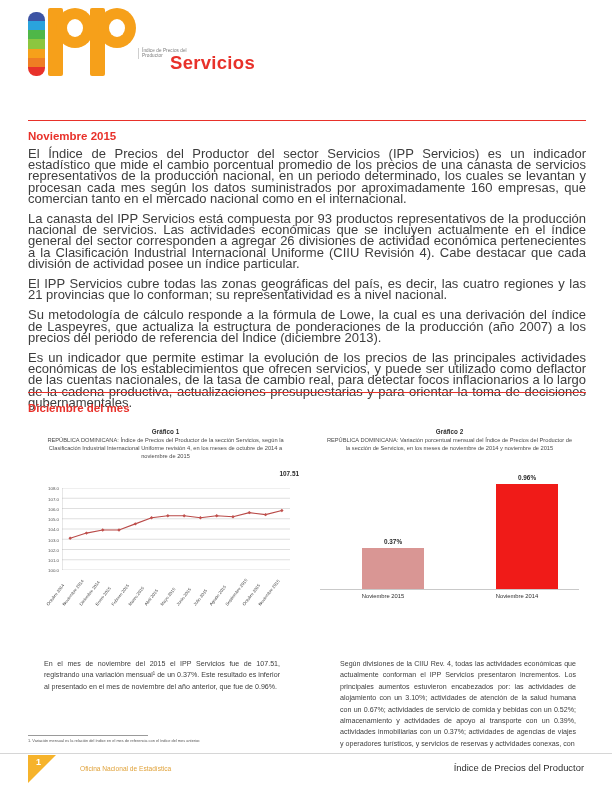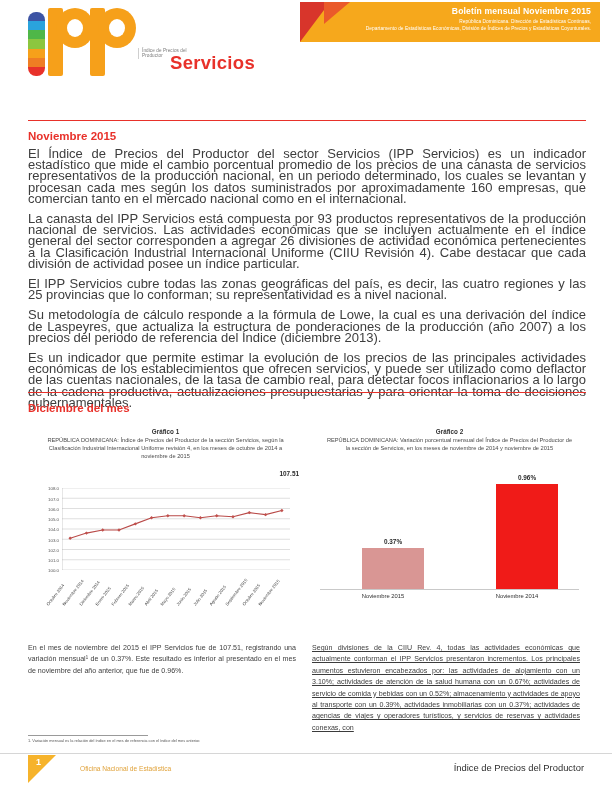--- a/index.html
+++ b/index.html
@@ -278,23 +278,23 @@
     color: #2f2f2f;
   }
 
   
   .bottom-col {
     position: absolute;
     top: 643px;
     width: 268px;
   }
   #bottom-left { left: 28px; }
-  #bottom-right { left: 312px; text-decoration: underline; }
+  #bottom-right { left: 324px; }
   .bottom-col p {
-    margin: 0;
+    margin: 16px;
     font-size: 7.1px;
     line-height: 11.4px;
     text-align: justify;
     color: #3d3d3d;
   }
 
   #footnote-rule {
     position: absolute;
     left: 28px; top: 735px;
     width: 120px;
@@ -366,36 +366,29 @@
     </div>
     <div class="logo-p" id="logo-p2">
       <div class="stem" style="background: rgb(246, 160, 26);"></div>
       <div class="bowl" style="background: rgb(246, 160, 26);"></div>
     </div>
     <div id="logo-tagline">Índice de Precios del Productor</div>
   </div>
 
   <div id="servicios-title">Servicios</div>
 
-  <div id="banner">
-    <div class="corner-a"></div>
-    <div class="corner-b"></div>
-    <div id="banner-title">Boletín mensual Noviembre 2015</div>
-    <div id="banner-sub1">República Dominicana. Dirección de Estadísticas Continuas,</div>
-    <div id="banner-sub2">Departamento de Estadísticas Económicas, División de Índices de Precios y Estadísticas Coyunturales.</div>
-  </div>
 </div>
 
 <div class="section-rule" id="rule-1"></div>
 <div class="section-heading" id="heading-noviembre">Noviembre 2015</div>
 
 <div id="intro-body">
   <p>El Índice de Precios del Productor del sector Servicios (IPP Servicios) es un indicador estadístico que mide el cambio porcentual promedio de los precios de una canasta de servicios representativos de la producción nacional, en un periodo determinado, los cuales se levantan y procesan cada mes según los datos suministrados por aproximadamente 160 empresas, que comercian tanto en el mercado nacional como en el internacional.</p>
   <p>La canasta del IPP Servicios está compuesta por 93 productos representativos de la producción nacional de servicios. Las actividades económicas que se incluyen actualmente en el índice general del sector corresponden a agregar 26 divisiones de actividad económica pertenecientes a la Clasificación Industrial Internacional Uniforme (CIIU Revisión 4). Cabe destacar que cada división de actividad posee un índice particular.</p>
-  <p>El IPP Servicios cubre todas las zonas geográficas del país, es decir, las cuatro regiones y las 25 provincias que lo conforman; su representatividad es a nivel nacional.</p>
+  <p>El IPP Servicios cubre todas las zonas geográficas del país, es decir, las cuatro regiones y las 21 provincias que lo conforman; su representatividad es a nivel nacional.</p>
   <p>Su metodología de cálculo responde a la fórmula de Lowe, la cual es una derivación del índice de Laspeyres, que actualiza la estructura de ponderaciones de la producción (año 2007) a los precios del periodo de referencia del Índice (diciembre 2013).</p>
   <p>Es un indicador que permite estimar la evolución de los precios de las principales actividades económicas de los establecimientos que ofrecen servicios, y puede ser utilizado como deflactor de las cuentas nacionales, de la tasa de cambio real, para detectar focos inflacionarios a lo largo de la cadena productiva, actualizaciones presupuestarias y para orientar la toma de decisiones gubernamentales.</p>
 </div>
 
 <div class="section-rule" id="rule-2"></div>
 <div class="section-heading" id="heading-resultados">Diciembre del mes</div>
 
 <div class="chart-panel" id="chart1-panel">
   <div class="chart-number">Gráfico 1</div>
   <div class="chart-caption">REPÚBLICA DOMINICANA: Índice de Precios del Productor de la sección Servicios, según la Clasificación Industrial Internacional Uniforme revisión 4, en los meses de octubre de 2014 a noviembre de 2015</div>

